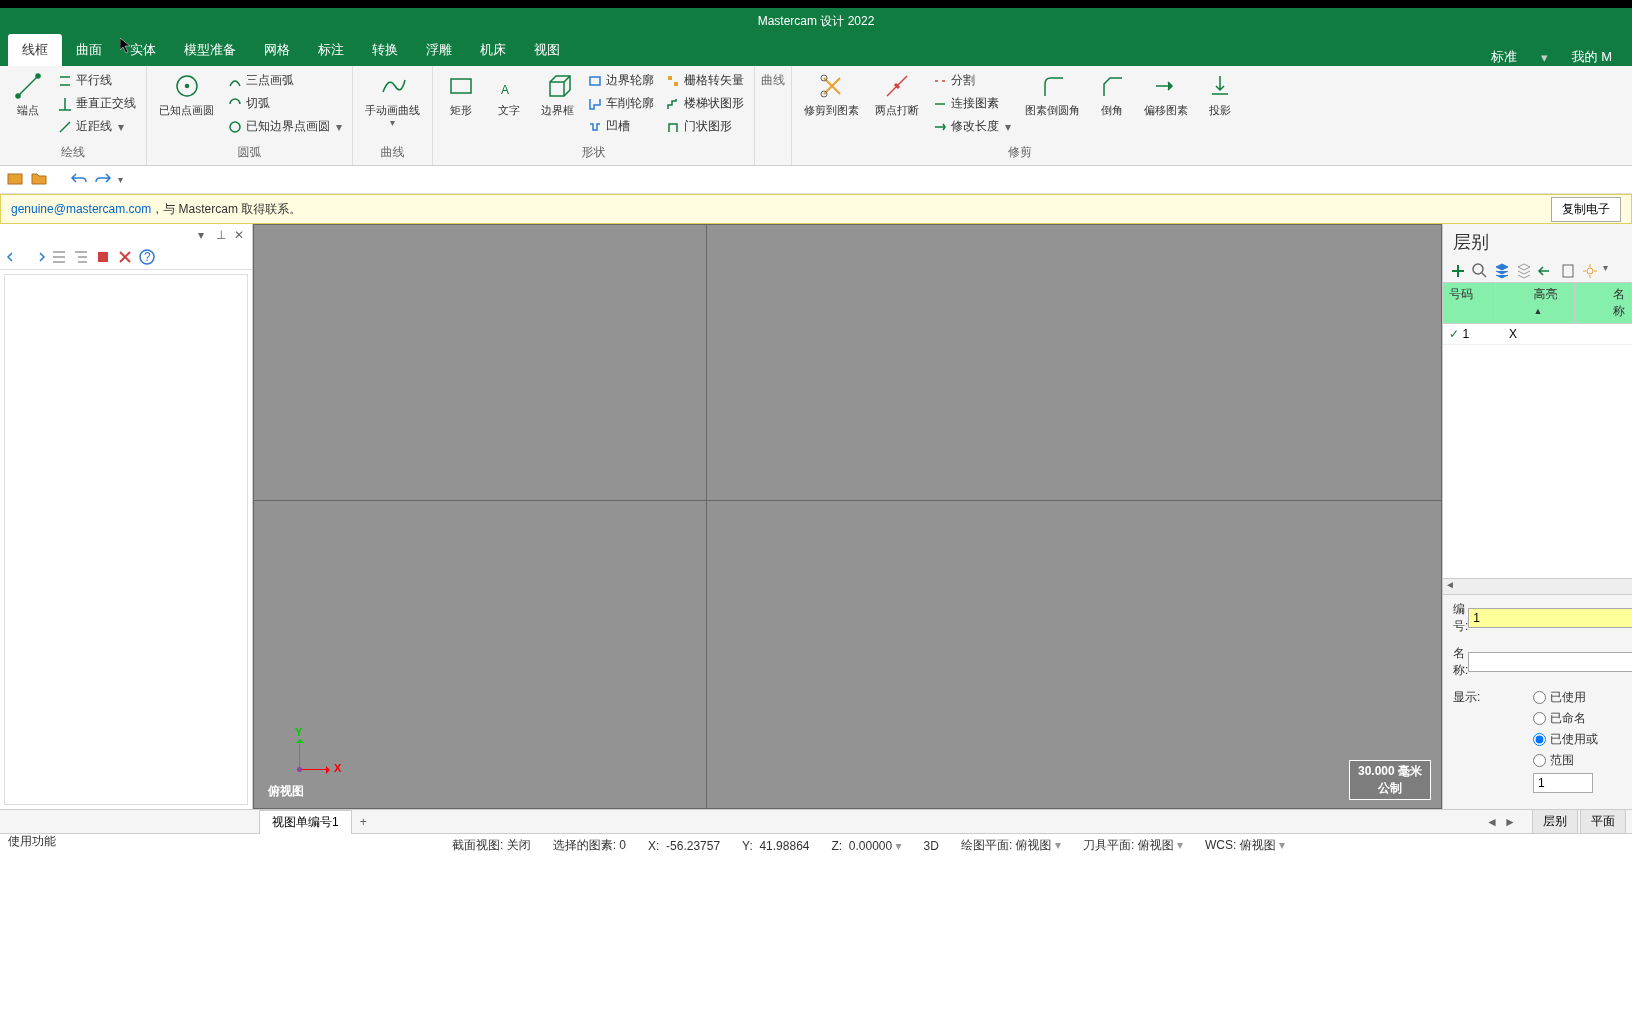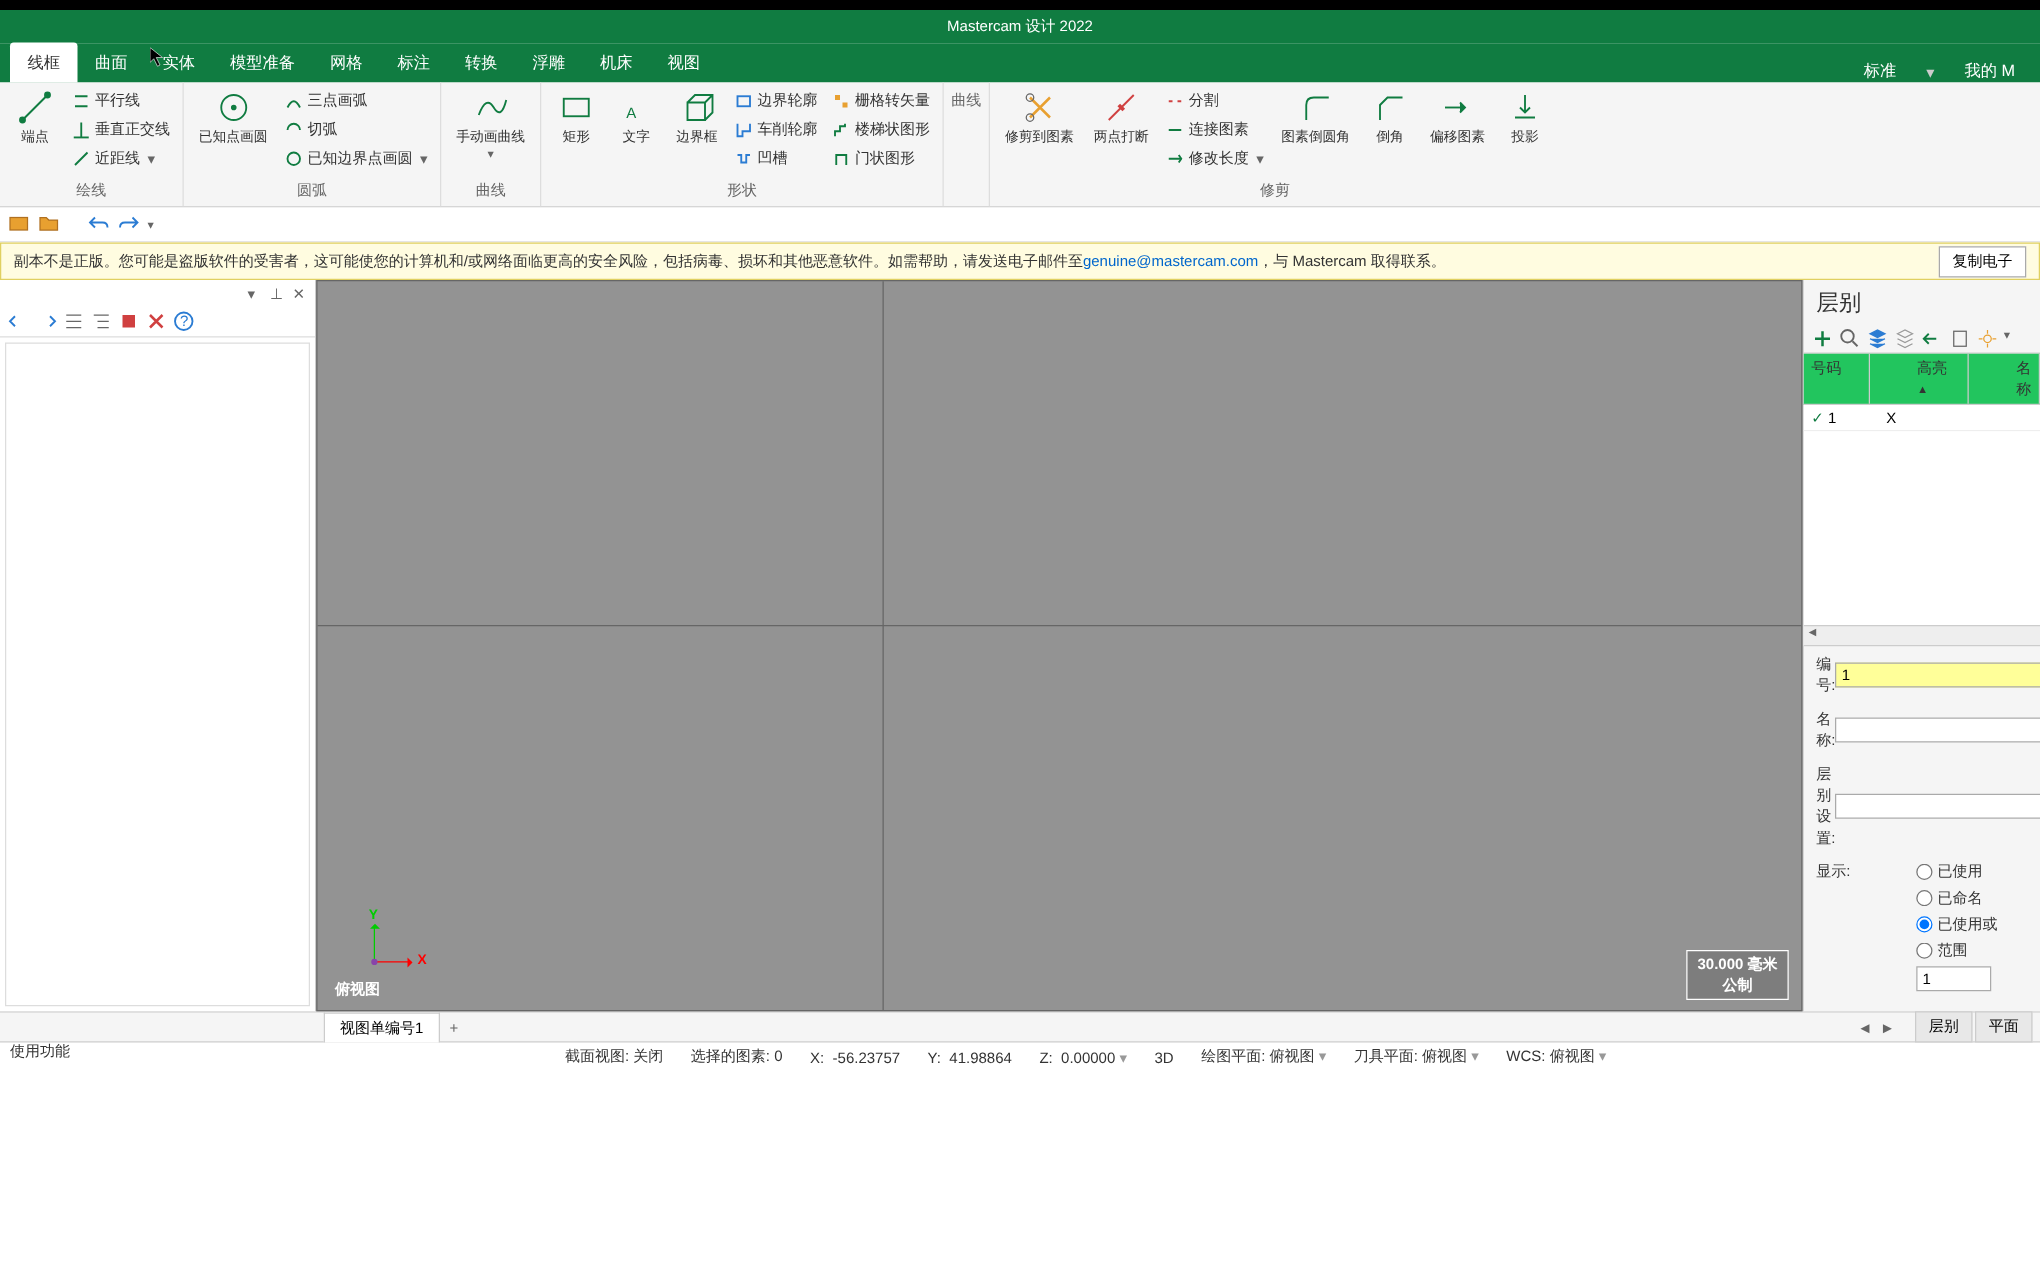--- a/index.html
+++ b/index.html
@@ -44,21 +44,21 @@
 .axis-origin{position:absolute;left:3px;bottom:6px;width:5px;height:5px;background:#84a;border-radius:50%;}
 .axis-lbl-y{position:absolute;left:1px;bottom:40px;color:#0c0;font-size:11px;font-weight:bold;}
 .axis-lbl-x{position:absolute;left:40px;bottom:4px;color:#f00;font-size:11px;font-weight:bold;}
 .view-label{position:absolute;left:14px;bottom:8px;color:#fff;font-size:12px;font-weight:bold;}
 .scale-box{position:absolute;right:10px;bottom:8px;color:#fff;font-size:11px;text-align:center;background:rgba(0,0,0,0.15);padding:2px 8px;border:1px solid #fff;font-weight:bold;}
 .rightpanel{width:190px;background:#f5f5f5;border-left:1px solid #ccc;display:flex;flex-direction:column;}
 .rp-title{font-size:18px;padding:6px 10px;color:#333;}
 .rp-tools{display:flex;gap:4px;padding:2px 6px;border-bottom:1px solid #ccc;}
 .rp-tools span{width:18px;height:18px;cursor:pointer;}
 .rp-table{flex:0 0 auto;}
-.rp-th{display:flex;background:#22c55e;border-bottom:1px solid #ccc;gap:32px;}
+.rp-th{display:flex;background:#86efac;border-bottom:1px solid #ccc;gap:32px;}
 .rp-th div{padding:3px 6px;border-right:1px solid #ccc;font-size:12px;color:#333;}
 .rp-row{display:flex;border-bottom:1px solid #eee;background:#fff;}
 .rp-row div{padding:3px 6px;font-size:12px;}
 .rp-blank{flex:1;background:#fff;border-bottom:1px solid #ccc;position:relative;}
 .rp-hscroll{position:absolute;left:0;right:0;bottom:0;height:16px;background:#eee;border-top:1px solid #ccc;}
 .rp-hscroll::before{content:"◄";position:absolute;left:2px;top:0;font-size:10px;color:#666;}
 .rp-form{padding:6px 10px;}
 .rp-field{display:flex;align-items:center;margin-bottom:10px;}
 .rp-field label{width:80px;font-size:12px;color:#333;}
 .rp-field input[type=text]{flex:1;border:1px solid #aaa;padding:2px 4px;font-size:12px;}
@@ -352,21 +352,20 @@
   <span><svg class="qat-ico" viewBox="0 0 18 18">
         <path d="M6 5 L2 9 L6 13 M2 9 L12 9 Q16 9 16 13" fill="none" stroke="#2b7cd3" stroke-width="1.5"></path>
       </svg></span>
   <span><svg class="qat-ico" viewBox="0 0 18 18">
         <path d="M12 5 L16 9 L12 13 M16 9 L6 9 Q2 9 2 13" fill="none" stroke="#2b7cd3" stroke-width="1.5"></path>
       </svg></span>
   <span style="color:#666;font-size:10px">▾</span>
 </div>
 
 <div class="warning-bar">
-  <span>副本不是正版。您可能是盗版软件的受害者，这可能使您的计算机和/或网络面临更高的安全风险，包括病毒、损坏和其他恶意软件。如需帮助，请发送电子邮件至 </span>
   <a>genuine@mastercam.com</a>
   <span>，与 Mastercam 取得联系。</span>
   <button class="warning-btn">复制电子</button>
 </div>
 
 <div class="main">
   <div class="leftpanel">
     <div class="leftpanel-header">
       <span>▾</span>
       <span>⊥</span>
@@ -463,24 +462,20 @@
     <div class="rp-blank">
       <div class="rp-hscroll"></div>
     </div>
     <div class="rp-form">
       <div class="rp-field">
         <label>编号:</label>
         <input type="text" class="hl" value="1" style="">
       </div>
       <div class="rp-field">
         <label>名称:</label>
-        <input type="text" style="">
-      </div>
-      <div class="rp-field">
-        <label>层别设置:</label>
         <input type="text" style="">
       </div>
       <div class="rp-field" style="align-items:flex-start">
         <label>显示:</label>
         <div class="rp-radios">
           <label>
               <input type="radio" name="show" style="">
               <span>已使用</span>
             </label>
           <label>

